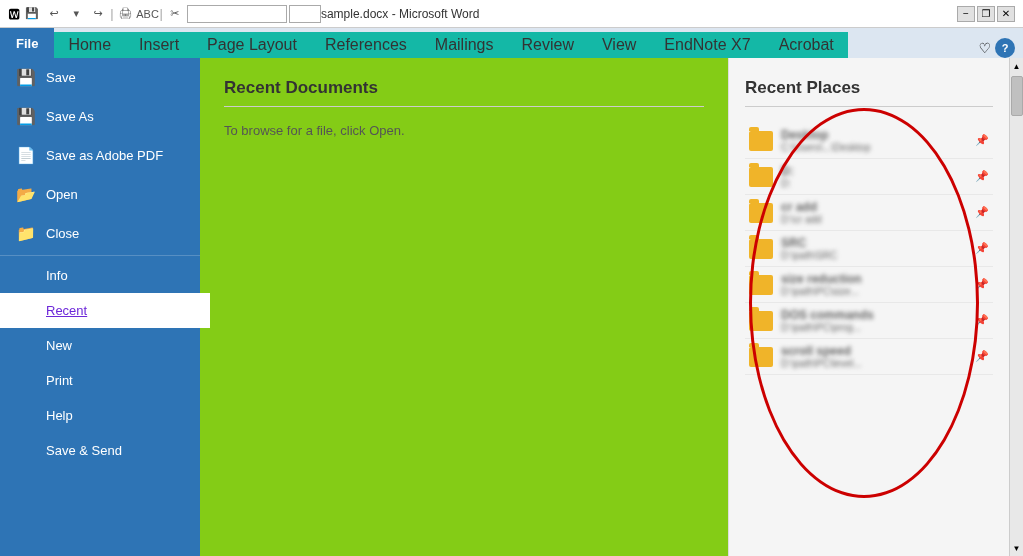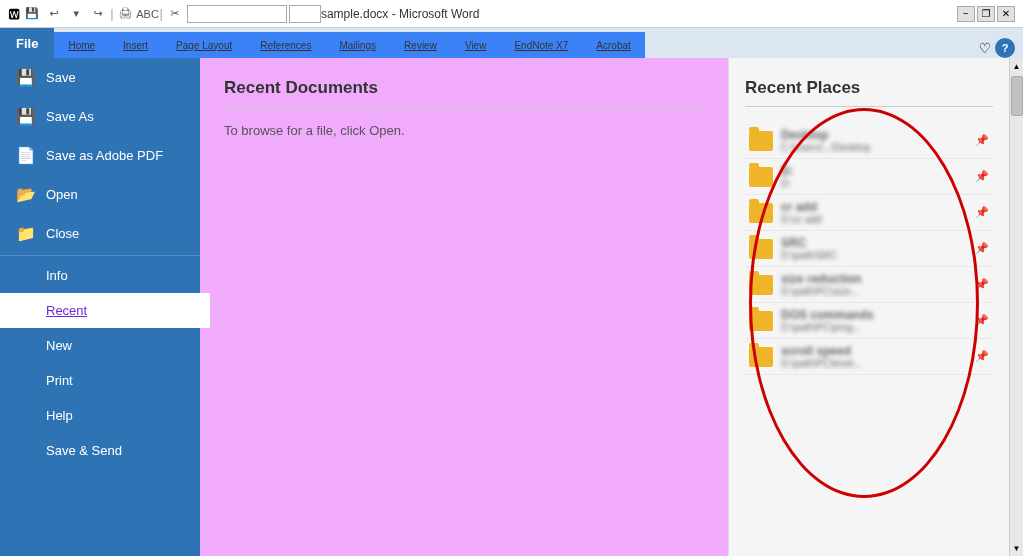--- a/index.html
+++ b/index.html
@@ -39,28 +39,27 @@
       padding: 6px 16px;
       font-size: 13px;
       font-weight: bold;
       height: 30px;
       display: flex;
       align-items: center;
       cursor: pointer;
     }
     .ribbon-tab {
       padding: 6px 14px;
-      font-size: 10px;
+      font-size: 16px;
       cursor: pointer;
       height: 26px;
       display: flex;
       align-items: center;
-      background: #3b82f6;
+      background: #14b8a6;
       color: #333;
-      text-decoration: underline;
     }
     .ribbon-right { margin-left: auto; display: flex; align-items: center; gap: 4px; padding-right: 8px; }
     .heart-icon, .help-icon { font-size: 14px; cursor: pointer; }
     .help-icon { background: #2e74b5; color: white; width: 20px; height: 20px; border-radius: 50%; display: flex; align-items: center; justify-content: center; font-size: 11px; font-weight: bold; }
 
     
     .main-layout { display: flex; height: calc(556px - 58px); }
 
     
     .sidebar {
@@ -104,21 +103,21 @@
       flex: 1;
       display: flex;
       background: #f5f5f5;
       overflow: hidden;
     }
 
     
     .recent-docs {
       flex: 1;
       padding: 20px 24px;
-      background: #f0abfc;
+      background: #84cc16;
       border-right: 1px solid #ddd;
     }
     .panel-title {
       font-size: 17px;
       font-weight: bold;
       color: #333;
       margin-bottom: 16px;
       padding-bottom: 8px;
       border-bottom: 1px solid #ccc;
     }

